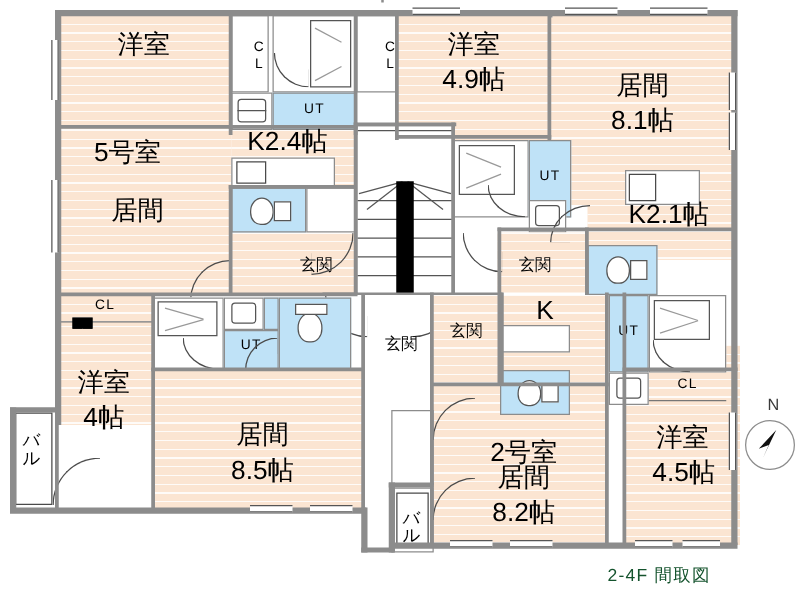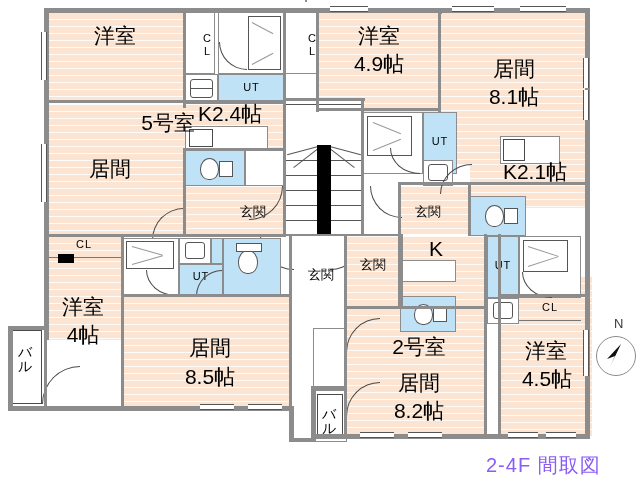--- a/index.html
+++ b/index.html
@@ -44,21 +44,21 @@
   .wcbowl{position:absolute;border:1.3px solid #555;background:#fff;
           border-radius:50% 50% 45% 45%;box-sizing:border-box;}
   .wctank{position:absolute;border:1.3px solid #555;background:#fff;box-sizing:border-box;}
 
   
   #compass{position:absolute;}
   .cring{position:absolute;border:1.4px solid #8c8c8c;border-radius:50%;
          width:38px;height:38px;}
   .cN{position:absolute;font-size:13px;color:#3a3a3a;}
 
-  .caption{position:absolute;font-size:20px;color:#8b5cf6;letter-spacing:1px;}
+  .caption{position:absolute;font-size:14px;color:#14532d;letter-spacing:1px;}
 </style>
 </head>
 <body>
 
 <div id="plan">
 
   <div class="room" style="left:45px;top:12px;width:140px;height:92px;"></div>
   <div class="room" style="left:45px;top:104px;width:140px;height:132px;"></div>
 
   <div class="room" style="left:185px;top:104px;width:100px;height:46px;"></div>
@@ -89,21 +89,21 @@
   <div class="wctank" style="left:219px;top:161px;width:14px;height:16px;"></div>
   <div class="white ol" style="left:245px;top:150px;width:40px;height:36px;"></div>
 
   <div class="lbl sm" style="left:225px;top:205px;width:56px;">玄関</div>
   <div class="arc" style="left:249px;top:186px;width:34px;height:34px;border-radius:0 0 100% 0;
               border-top:none;border-left:none;"></div>
   <div class="arc" style="left:152px;top:208px;width:32px;height:32px;border-radius:100% 0 0 0;
               border-bottom:none;border-right:none;"></div>
 
   <div class="lbl big" style="left:45px;top:25px;width:140px;">洋室</div>
-  <div class="lbl big" style="left:55px;top:112px;width:140px;text-align:right;">5号室</div>
+  <div class="lbl big" style="left:32px;top:112px;width:140px;">5号室</div>
   <div class="lbl big" style="left:45px;top:158px;width:130px;">居間</div>
   <div class="lbl big" style="left:160px;top:103px;width:140px;">K2.4帖</div>
   <div class="lbl xs" style="left:185px;top:22px;width:30px;line-height:1.5;writing-mode:vertical-rl;
               text-orientation:upright;height:46px;">CL</div>
 
   <div class="room" style="left:318px;top:12px;width:122px;height:100px;"></div>
   <div class="room" style="left:440px;top:12px;width:148px;height:152px;"></div>
   <div class="room" style="left:470px;top:164px;width:118px;height:44px;"></div>
 
   <div class="white ol" style="left:285px;top:12px;width:32px;height:62px;"></div>
@@ -243,21 +243,21 @@
 
   <div class="white ol" style="left:313px;top:390px;width:34px;height:52px;"></div>
   <div class="white olk" style="left:317px;top:394px;width:26px;height:44px;"></div>
   <div class="lbl vert" style="left:322px;top:398px;">バル</div>
   <div class="white ol" style="left:313px;top:328px;width:34px;height:60px;"></div>
   <div class="arc" style="left:346px;top:382px;width:34px;height:34px;border-radius:100% 0 0 0;
               border-bottom:none;border-right:none;"></div>
   <div class="arc" style="left:346px;top:318px;width:34px;height:34px;border-radius:100% 0 0 0;
               border-bottom:none;border-right:none;"></div>
 
-  <div class="lbl big" style="left:352px;top:336px;width:134px;">2号室</div>
+  <div class="lbl big" style="left:352px;top:352px;width:134px;">2号室</div>
   <div class="lbl big" style="left:352px;top:372px;width:134px;">居間</div>
   <div class="lbl big" style="left:352px;top:400px;width:134px;">8.2帖</div>
   <div class="lbl big" style="left:500px;top:340px;width:92px;">洋室</div>
   <div class="lbl big" style="left:498px;top:368px;width:98px;">4.5帖</div>
   <div class="lbl big" style="left:424px;top:238px;width:24px;">K</div>
 
   <div class="lbl sm" style="left:296px;top:268px;width:50px;">玄関</div>
 
   <div class="wall" style="left:44px;top:8px;width:546px;height:5px;"></div>
 

